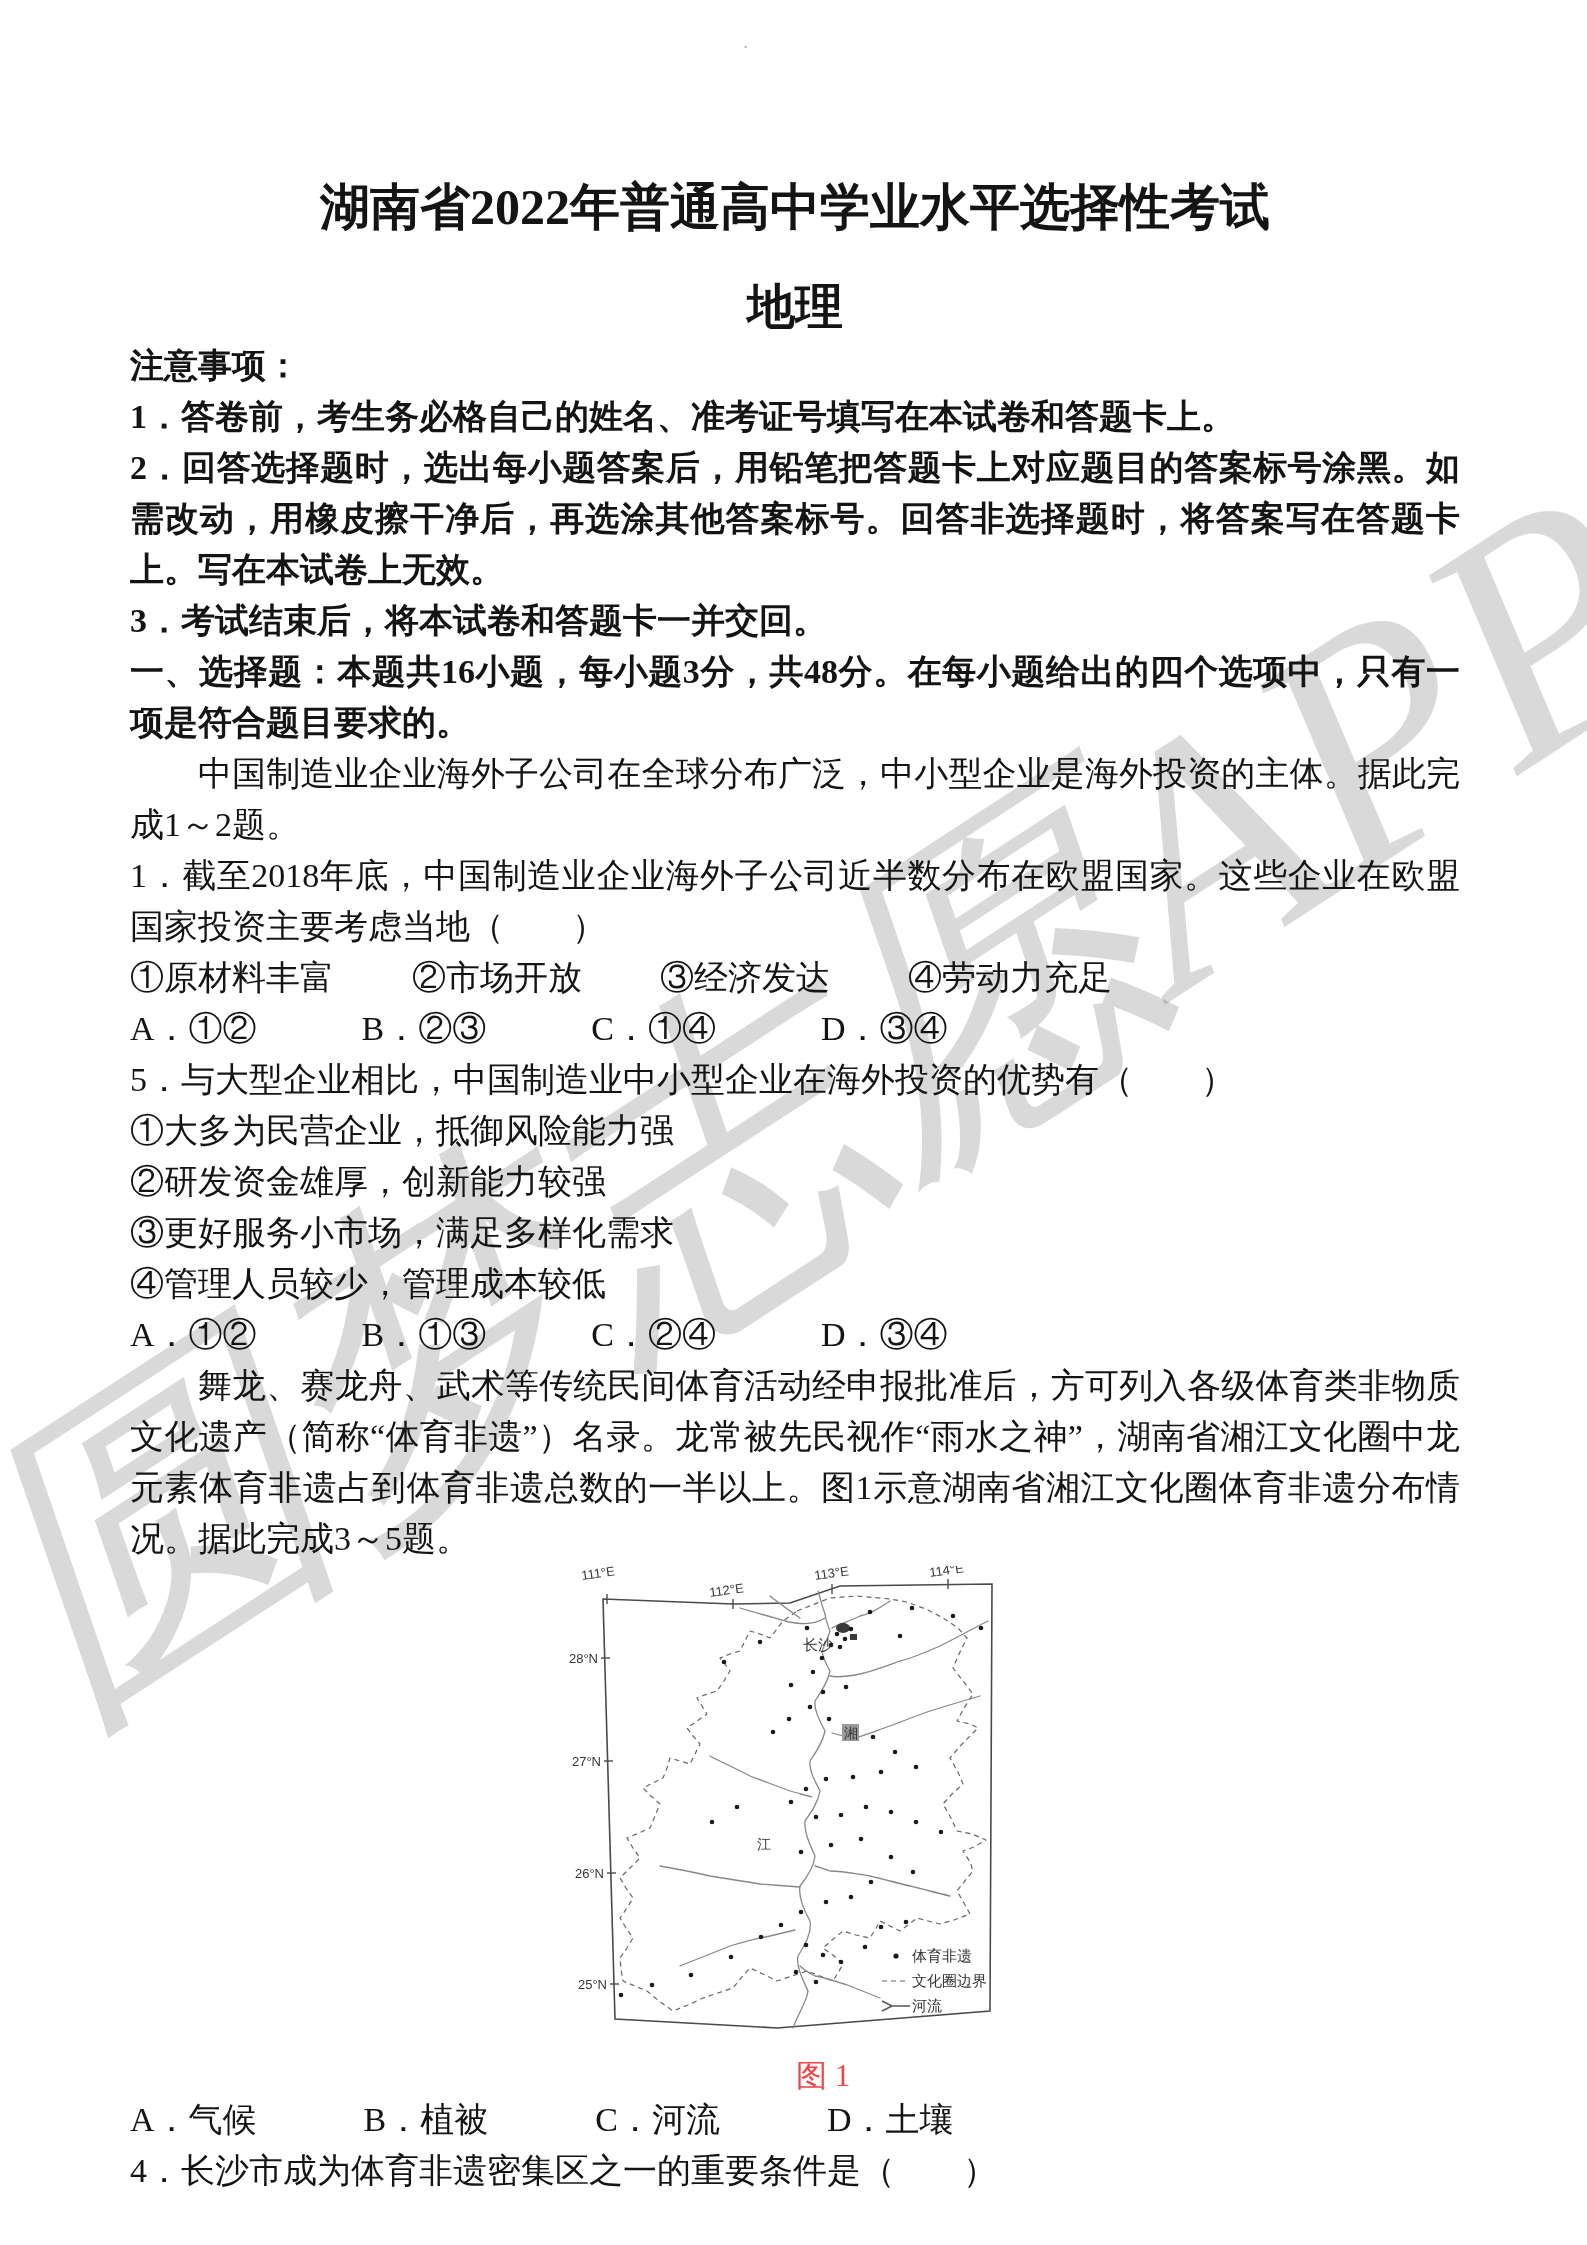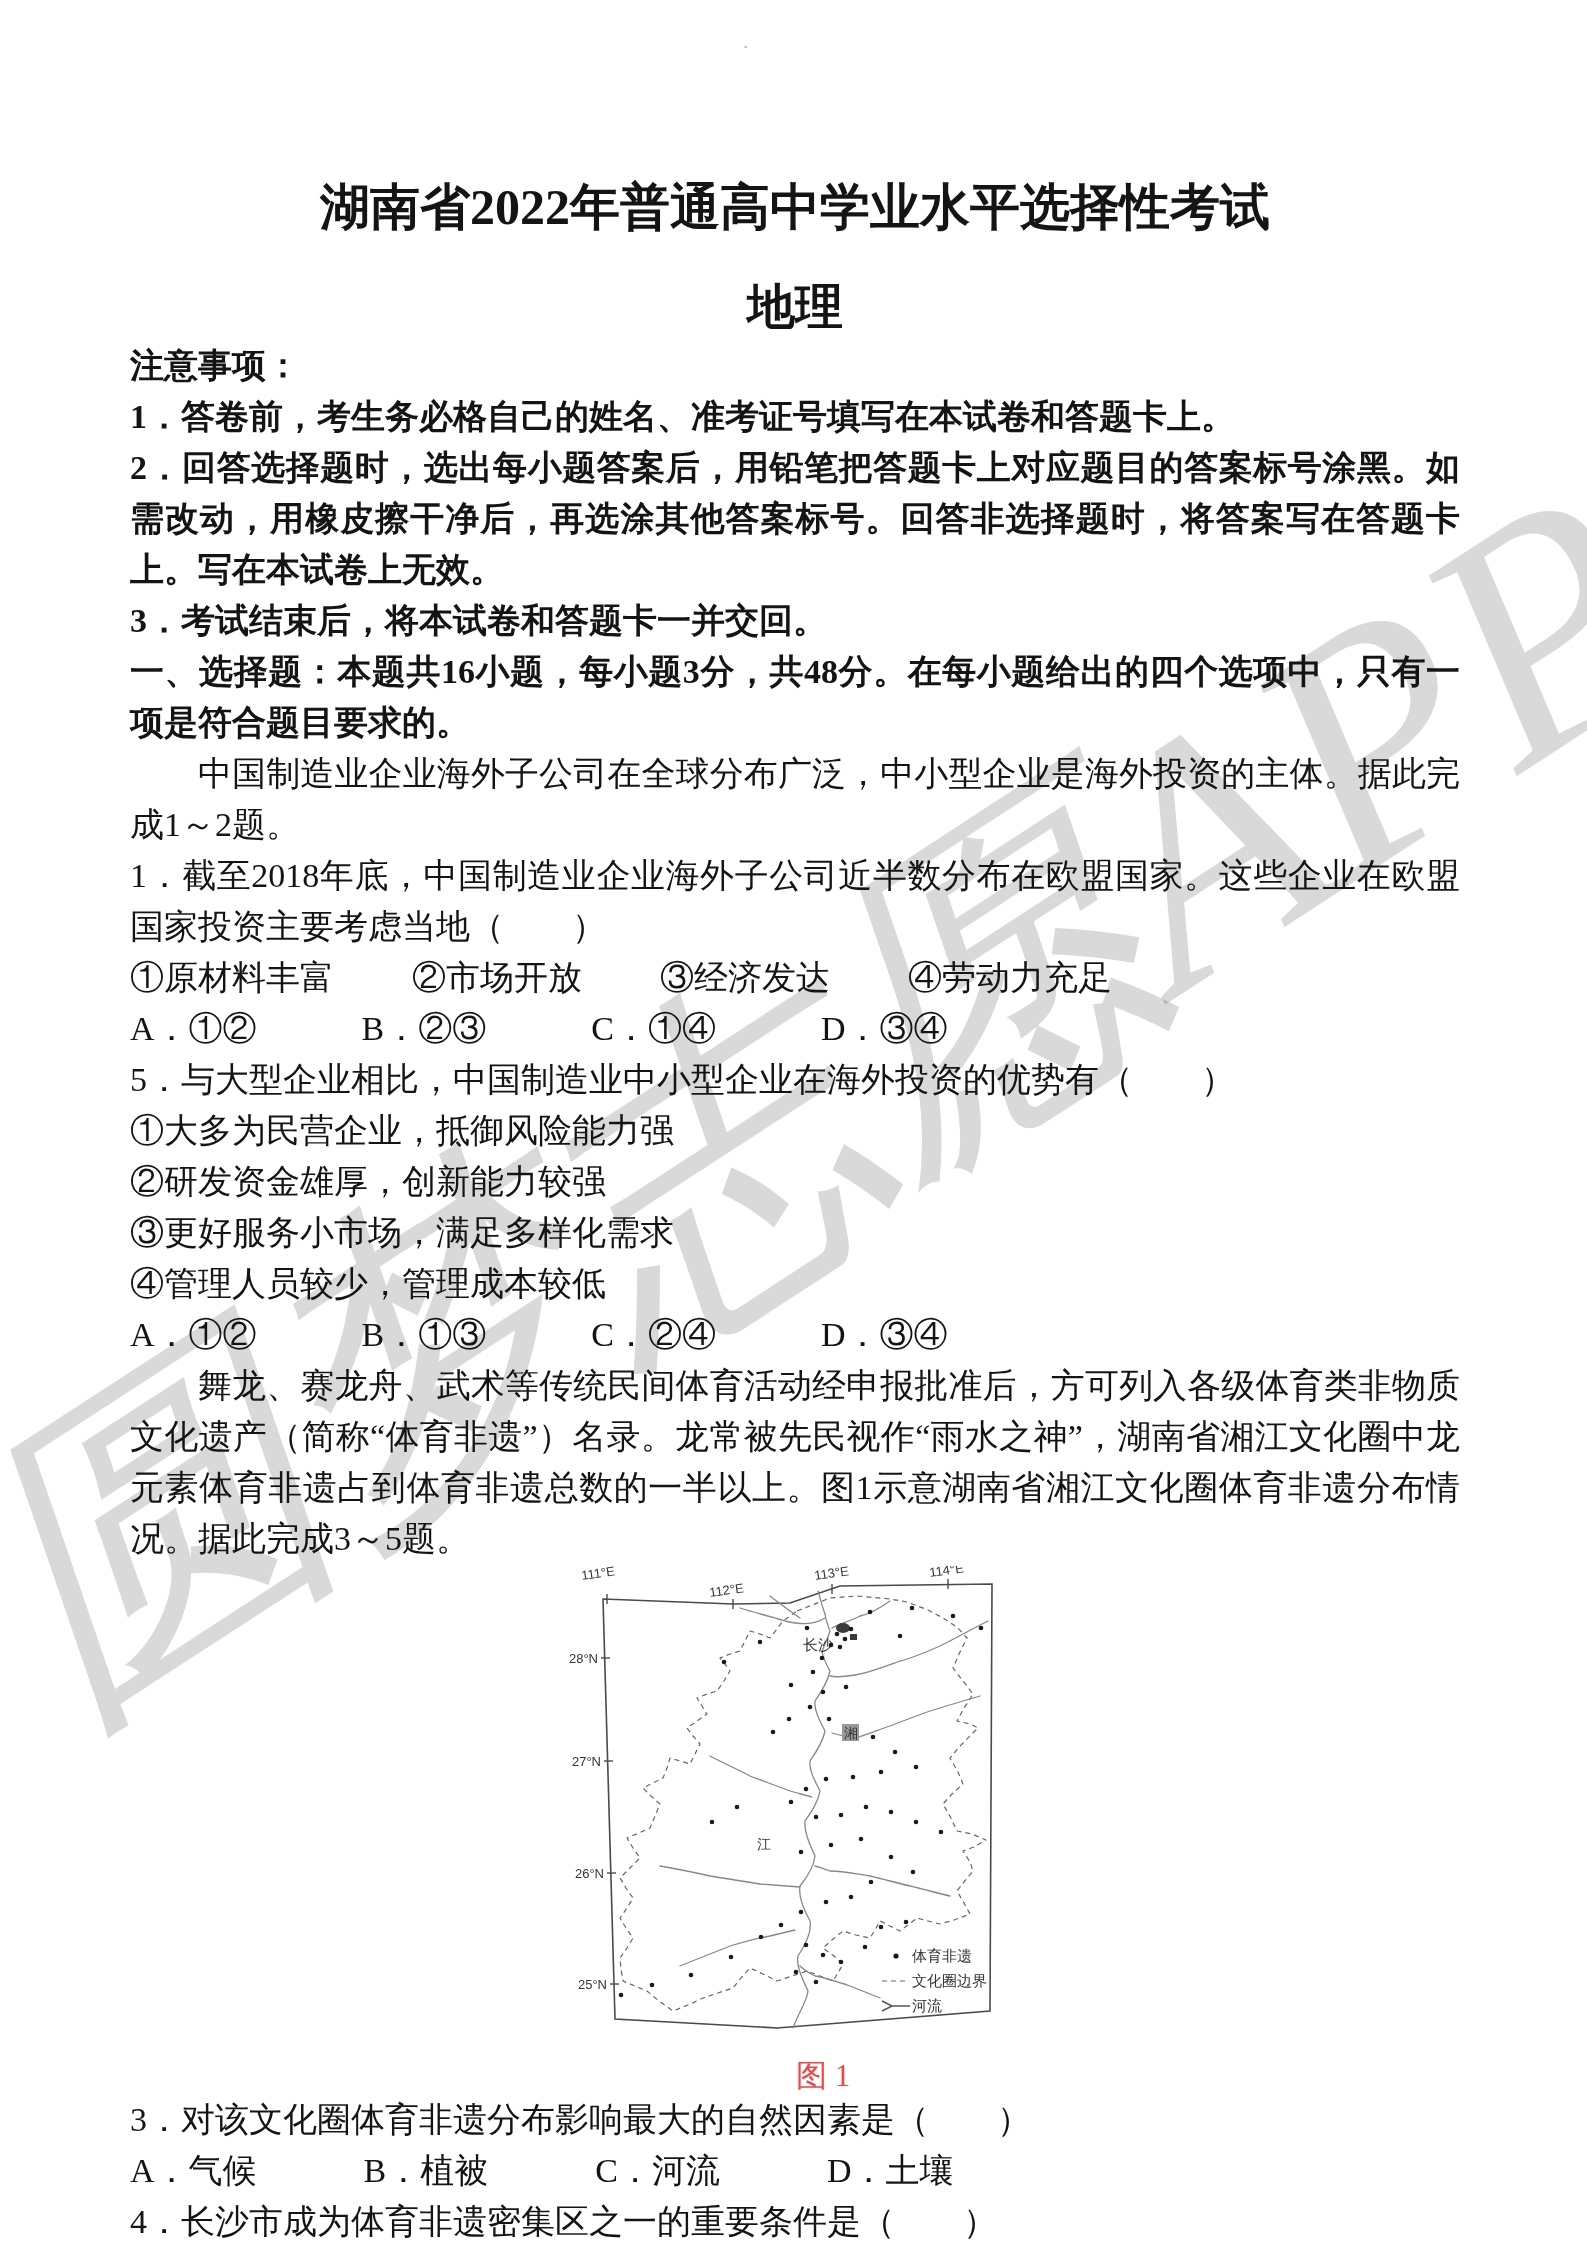--- a/index.html
+++ b/index.html
@@ -262,21 +262,20 @@
           <text class="map-text" font-size="15" x="352" y="420">文化圈边界</text>
           <g stroke="#555" stroke-width="1.4" fill="none">
             <path d="M322,445 l10,-5 M322,435 l10,5 M330,440 h20"></path>
           </g>
           <text class="map-text" font-size="15" x="352" y="445">河流</text>
         </g>
       </svg>
       <figcaption>图 1</figcaption>
     </figure>
 
-    <p>3．对该文化圈体育非遗分布影响最大的自然因素是（　　）</p>
     <div class="optrow gap85">
       <span>A．气候</span>
       <span>B．植被</span>
       <span>C．河流</span>
       <span>D．土壤</span>
     </div>
 
     <p>4．长沙市成为体育非遗密集区之一的重要条件是（　　）</p>
 
   </div>

